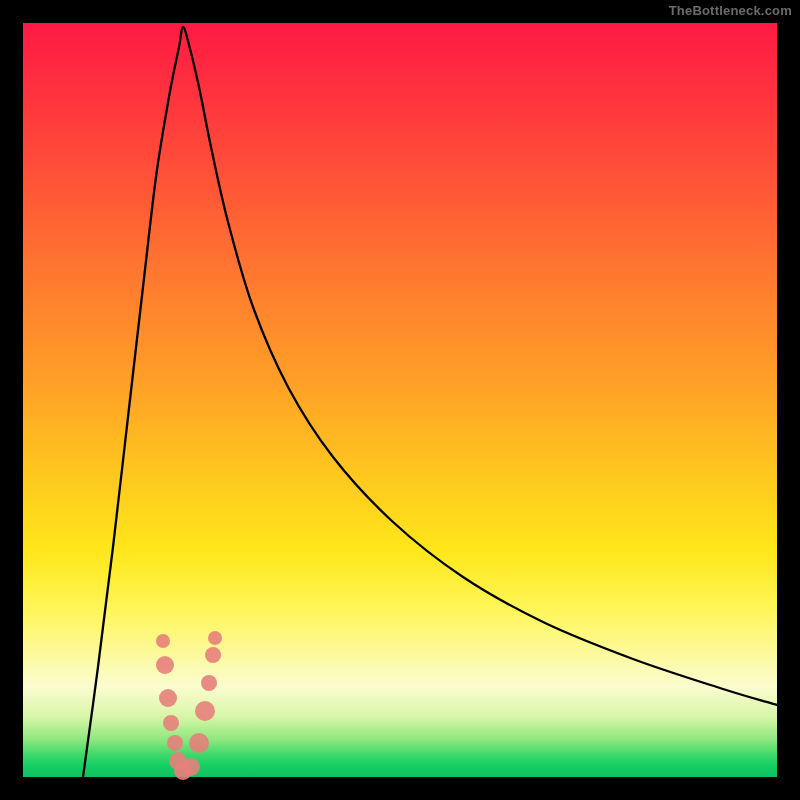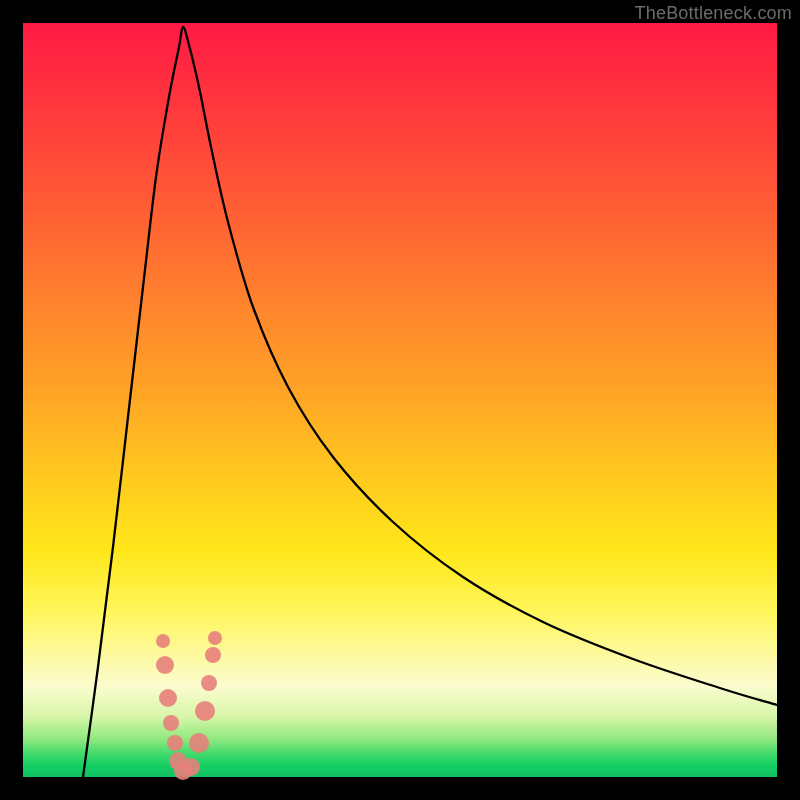--- a/index.html
+++ b/index.html
@@ -42,23 +42,23 @@
       #3fd96a 97%,
       #14cf63 98.5%,
       #0fc060 100%
     );
   }
   .watermark {
     position: absolute;
     top: 3px;
     right: 8px;
     color: #6b6b6b;
-    font-size: 18px;
+    font-size: 13px;
     letter-spacing: 0.2px;
-    font-weight: 400;
+    font-weight: 700;
   }
   svg.curve {
     position: absolute;
     left: 0;
     top: 0;
     width: 754px;
     height: 754px;
     overflow: visible;
   }
   .dot {

